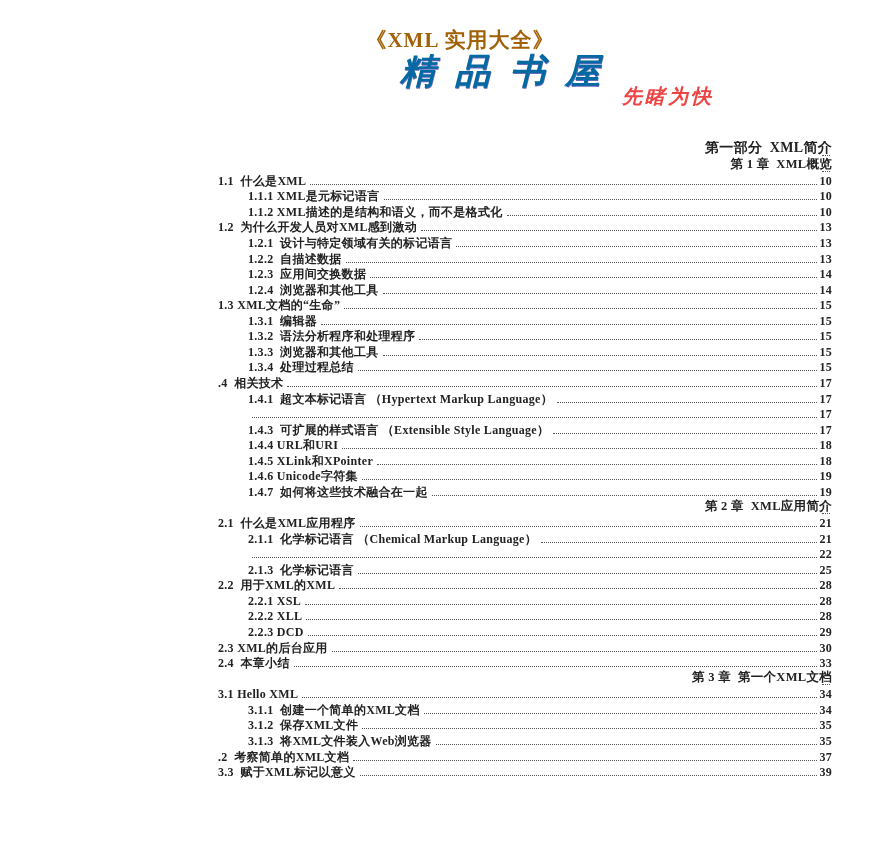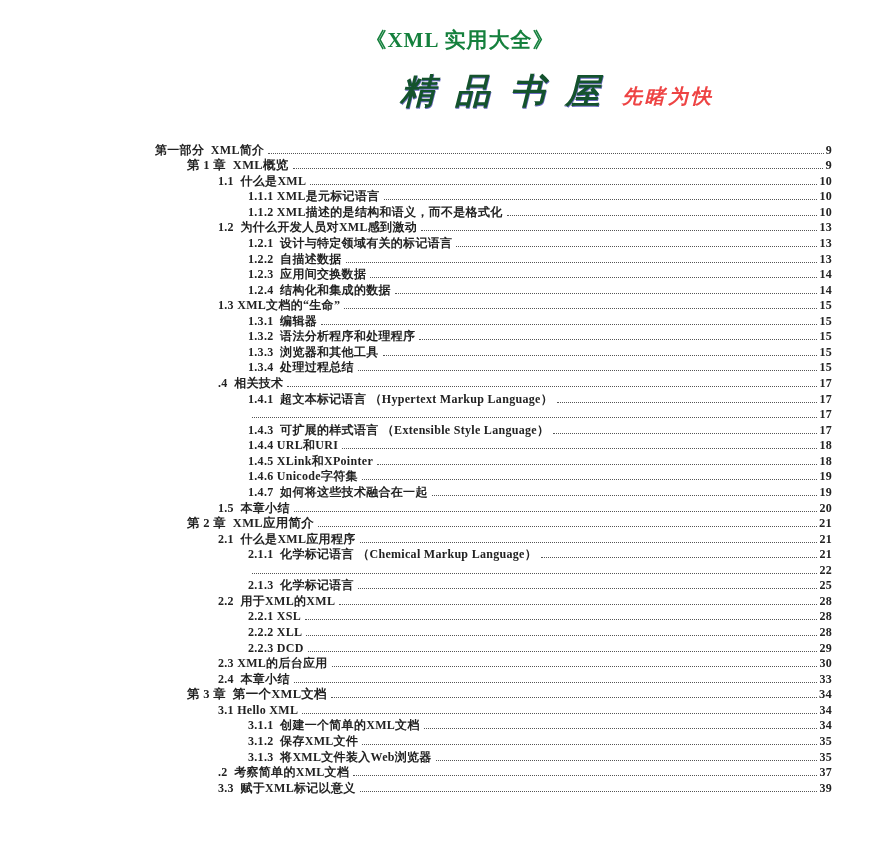--- a/index.html
+++ b/index.html
@@ -17,31 +17,31 @@
   }
   .page-title {
     position: absolute;
     top: 26px;
     left: 50px;
     width: 820px;
     text-align: center;
     font-size: 21px;
     font-weight: bold;
     letter-spacing: 1px;
-    color: #15803d;
+    color: #a16207;
   }
   .bookstore-logo {
     position: absolute;
-    top: 68px;
+    top: 48px;
     left: 400px;
     font-size: 35px;
     font-weight: bold;
     font-style: italic;
     letter-spacing: 20px;
-    color: #14532d;
+    color: #0369a1;
     text-shadow: 0.6px 0.6px 0 #6a6ac0;
     white-space: nowrap;
   }
   .tagline {
     position: absolute;
     top: 83px;
     left: 622px;
     font-size: 20px;
     font-weight: bold;
     font-style: italic;
@@ -72,22 +72,22 @@
   .toc-row .leader {
     flex: 1;
     min-width: 8px;
     border-bottom: 1.6px dotted #555;
     margin: 0 2px 3px 4px;
   }
   .toc-row .pagenum {
     line-height: 14px;
     letter-spacing: 0.3px;
   }
-  .level-0 { padding-left: 0; font-size: 12px; }
-  .level-1 { padding-left: 32px; font-size: 12.5px; }
+  .level-0 { padding-left: 0; font-size: 14px; flex-direction: column; }
+  .level-1 { padding-left: 32px; font-size: 12.5px; flex-direction: column; }
   .level-2 { padding-left: 63px; justify-content: space-between; }
   .level-3 { padding-left: 93px; }
 </style>
 </head>
 <body>
 
 <div class="page-title">《XML 实用大全》</div>
 
 <div class="bookstore-logo">精品书屋</div>
 
@@ -142,21 +142,21 @@
     <span class="pagenum">13</span>
   </div>
 
   <div class="toc-row level-3">
     <span class="label">1.2.3  应用间交换数据</span>
     <span class="leader"></span>
     <span class="pagenum">14</span>
   </div>
 
   <div class="toc-row level-3">
-    <span class="label">1.2.4  结构化和集成的数据</span>
+    <span class="label">1.2.4  浏览器和其他工具</span>
     <span class="leader"></span>
     <span class="pagenum">14</span>
   </div>
 
   <div class="toc-row level-2">
     <span class="label">1.3 XML文档的“生命”</span>
     <span class="leader"></span>
     <span class="pagenum">15</span>
   </div>
 
@@ -224,25 +224,20 @@
     <span class="leader"></span>
     <span class="pagenum">19</span>
   </div>
 
   <div class="toc-row level-3">
     <span class="label">1.4.7  如何将这些技术融合在一起</span>
     <span class="leader"></span>
     <span class="pagenum">19</span>
   </div>
 
-  <div class="toc-row level-2">
-    <span class="label">1.5  本章小结</span>
-    <span class="leader"></span>
-    <span class="pagenum">20</span>
-  </div>
 
   <div class="toc-row level-1">
     <span class="label">第 2 章  XML应用简介</span>
     <span class="leader"></span>
     <span class="pagenum">21</span>
   </div>
 
   <div class="toc-row level-2">
     <span class="label">2.1  什么是XML应用程序</span>
     <span class="leader"></span>

